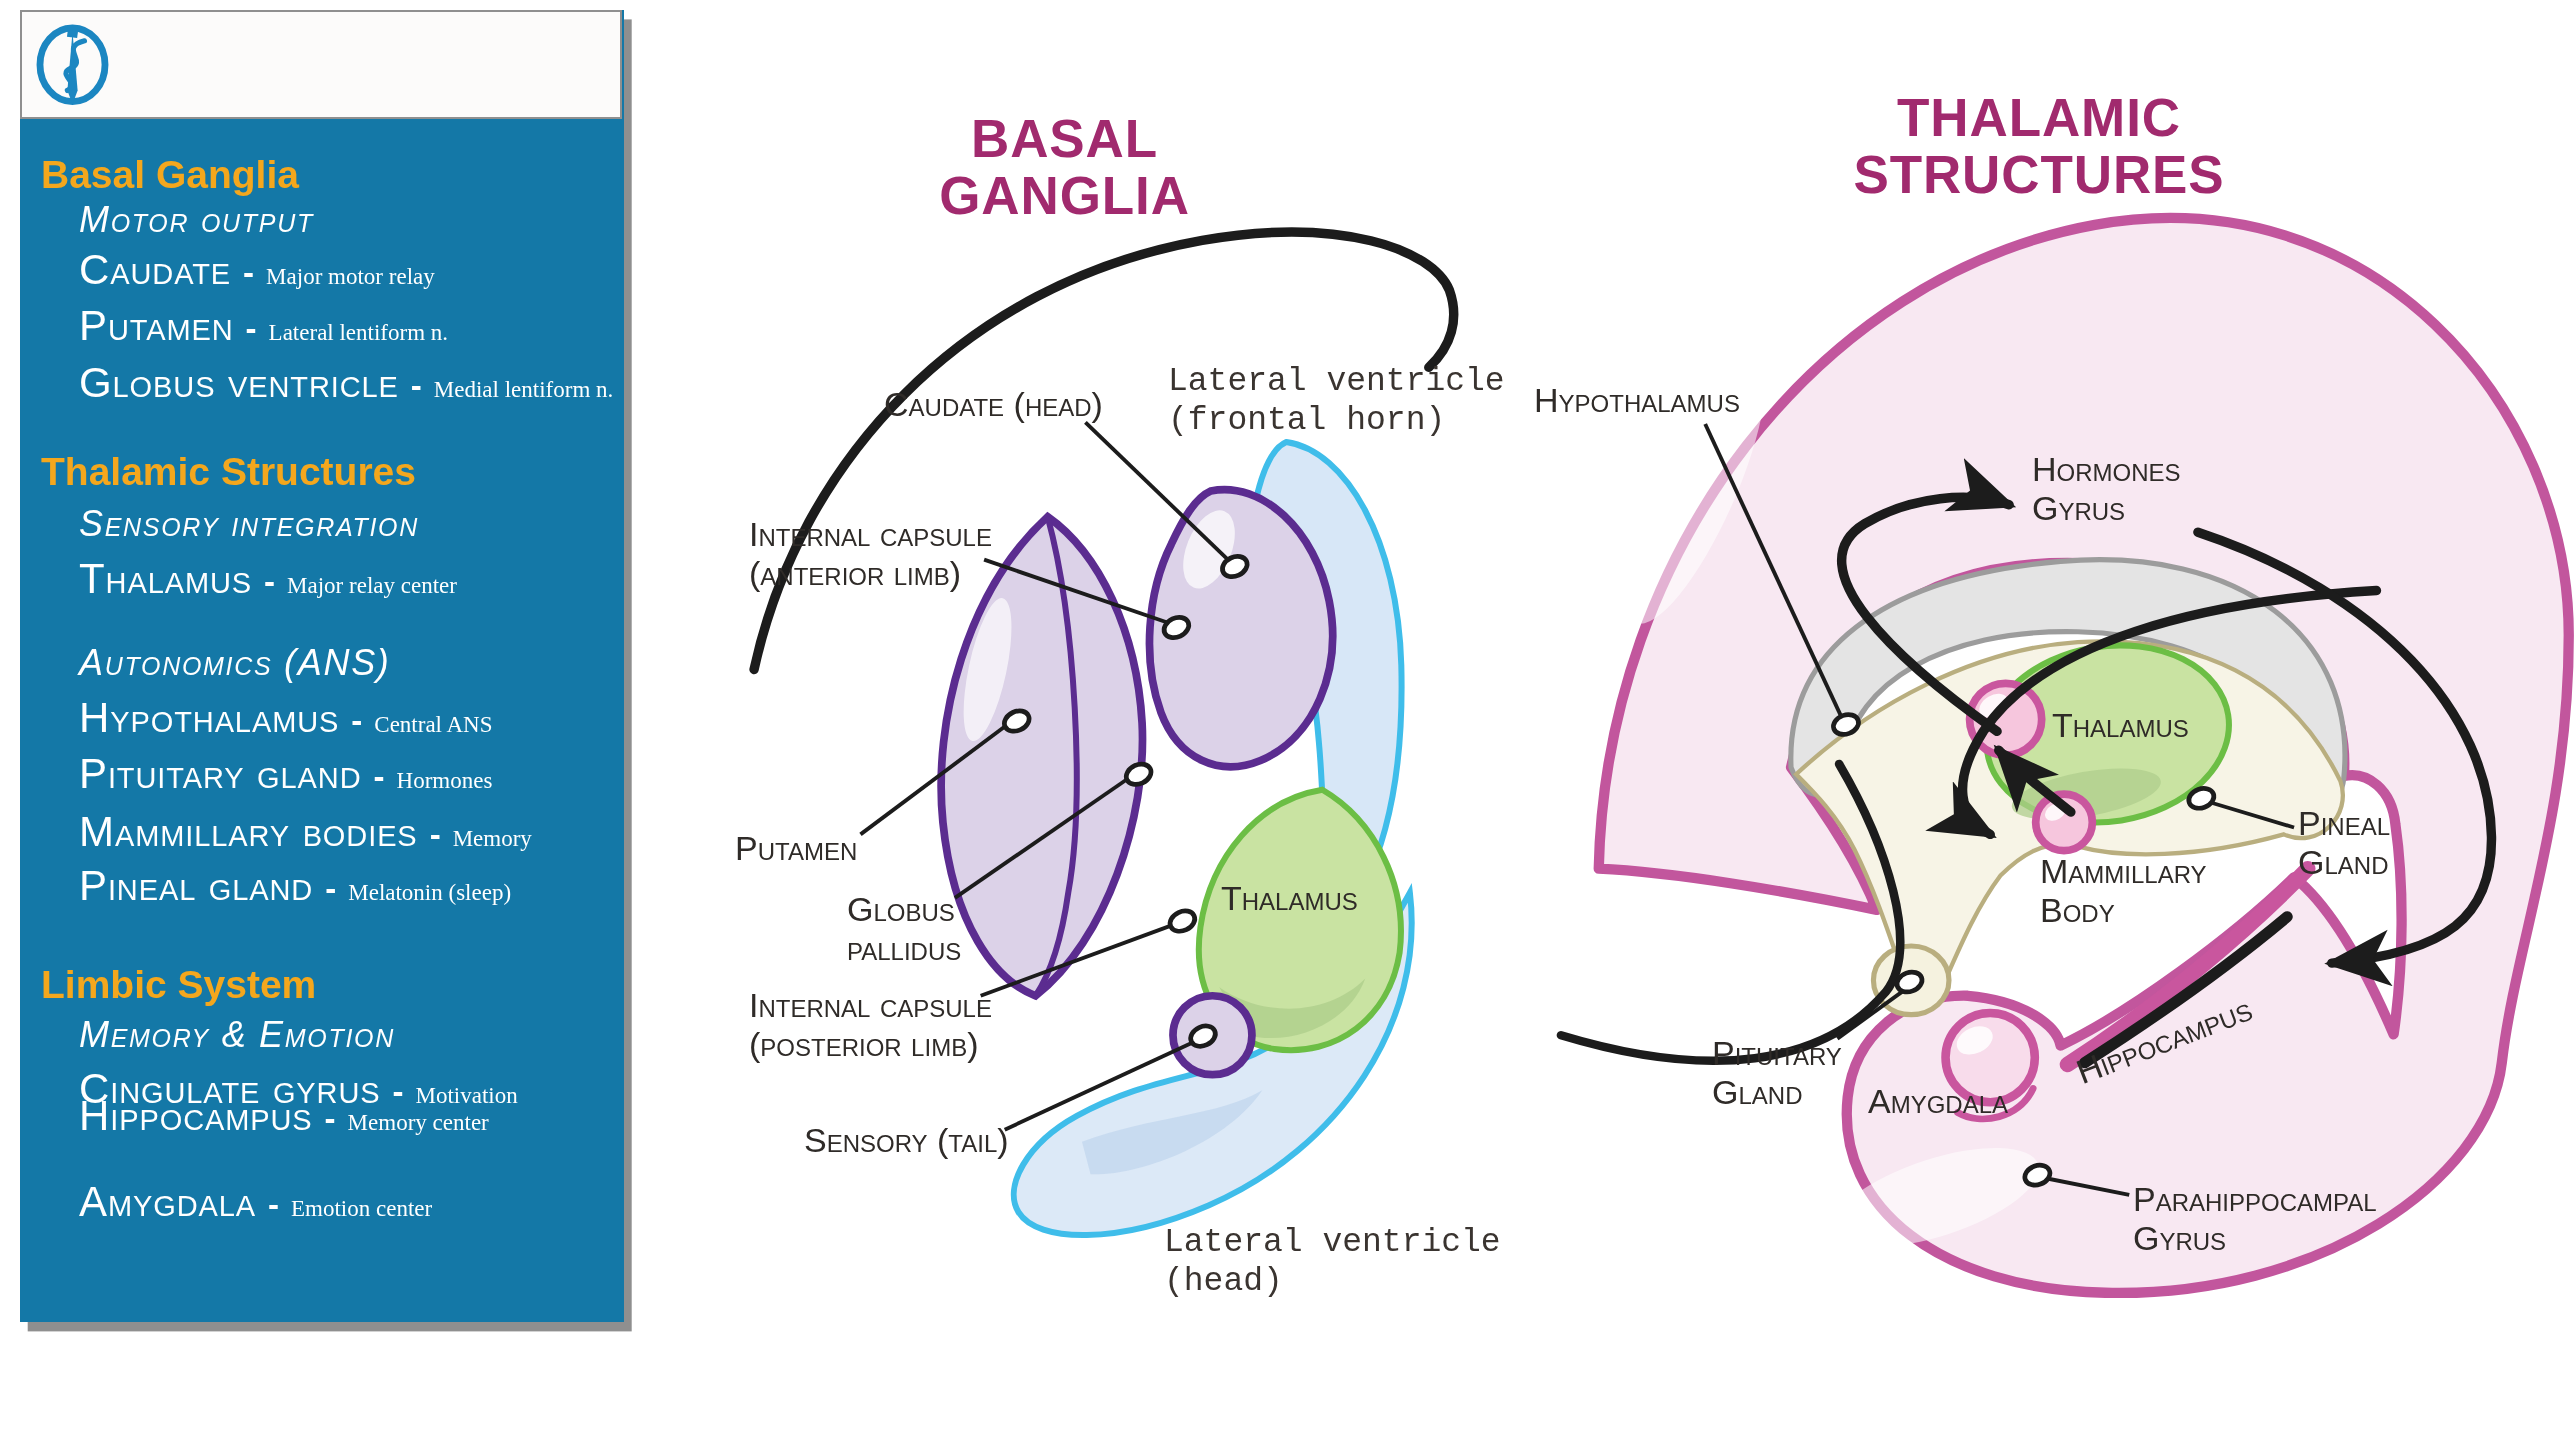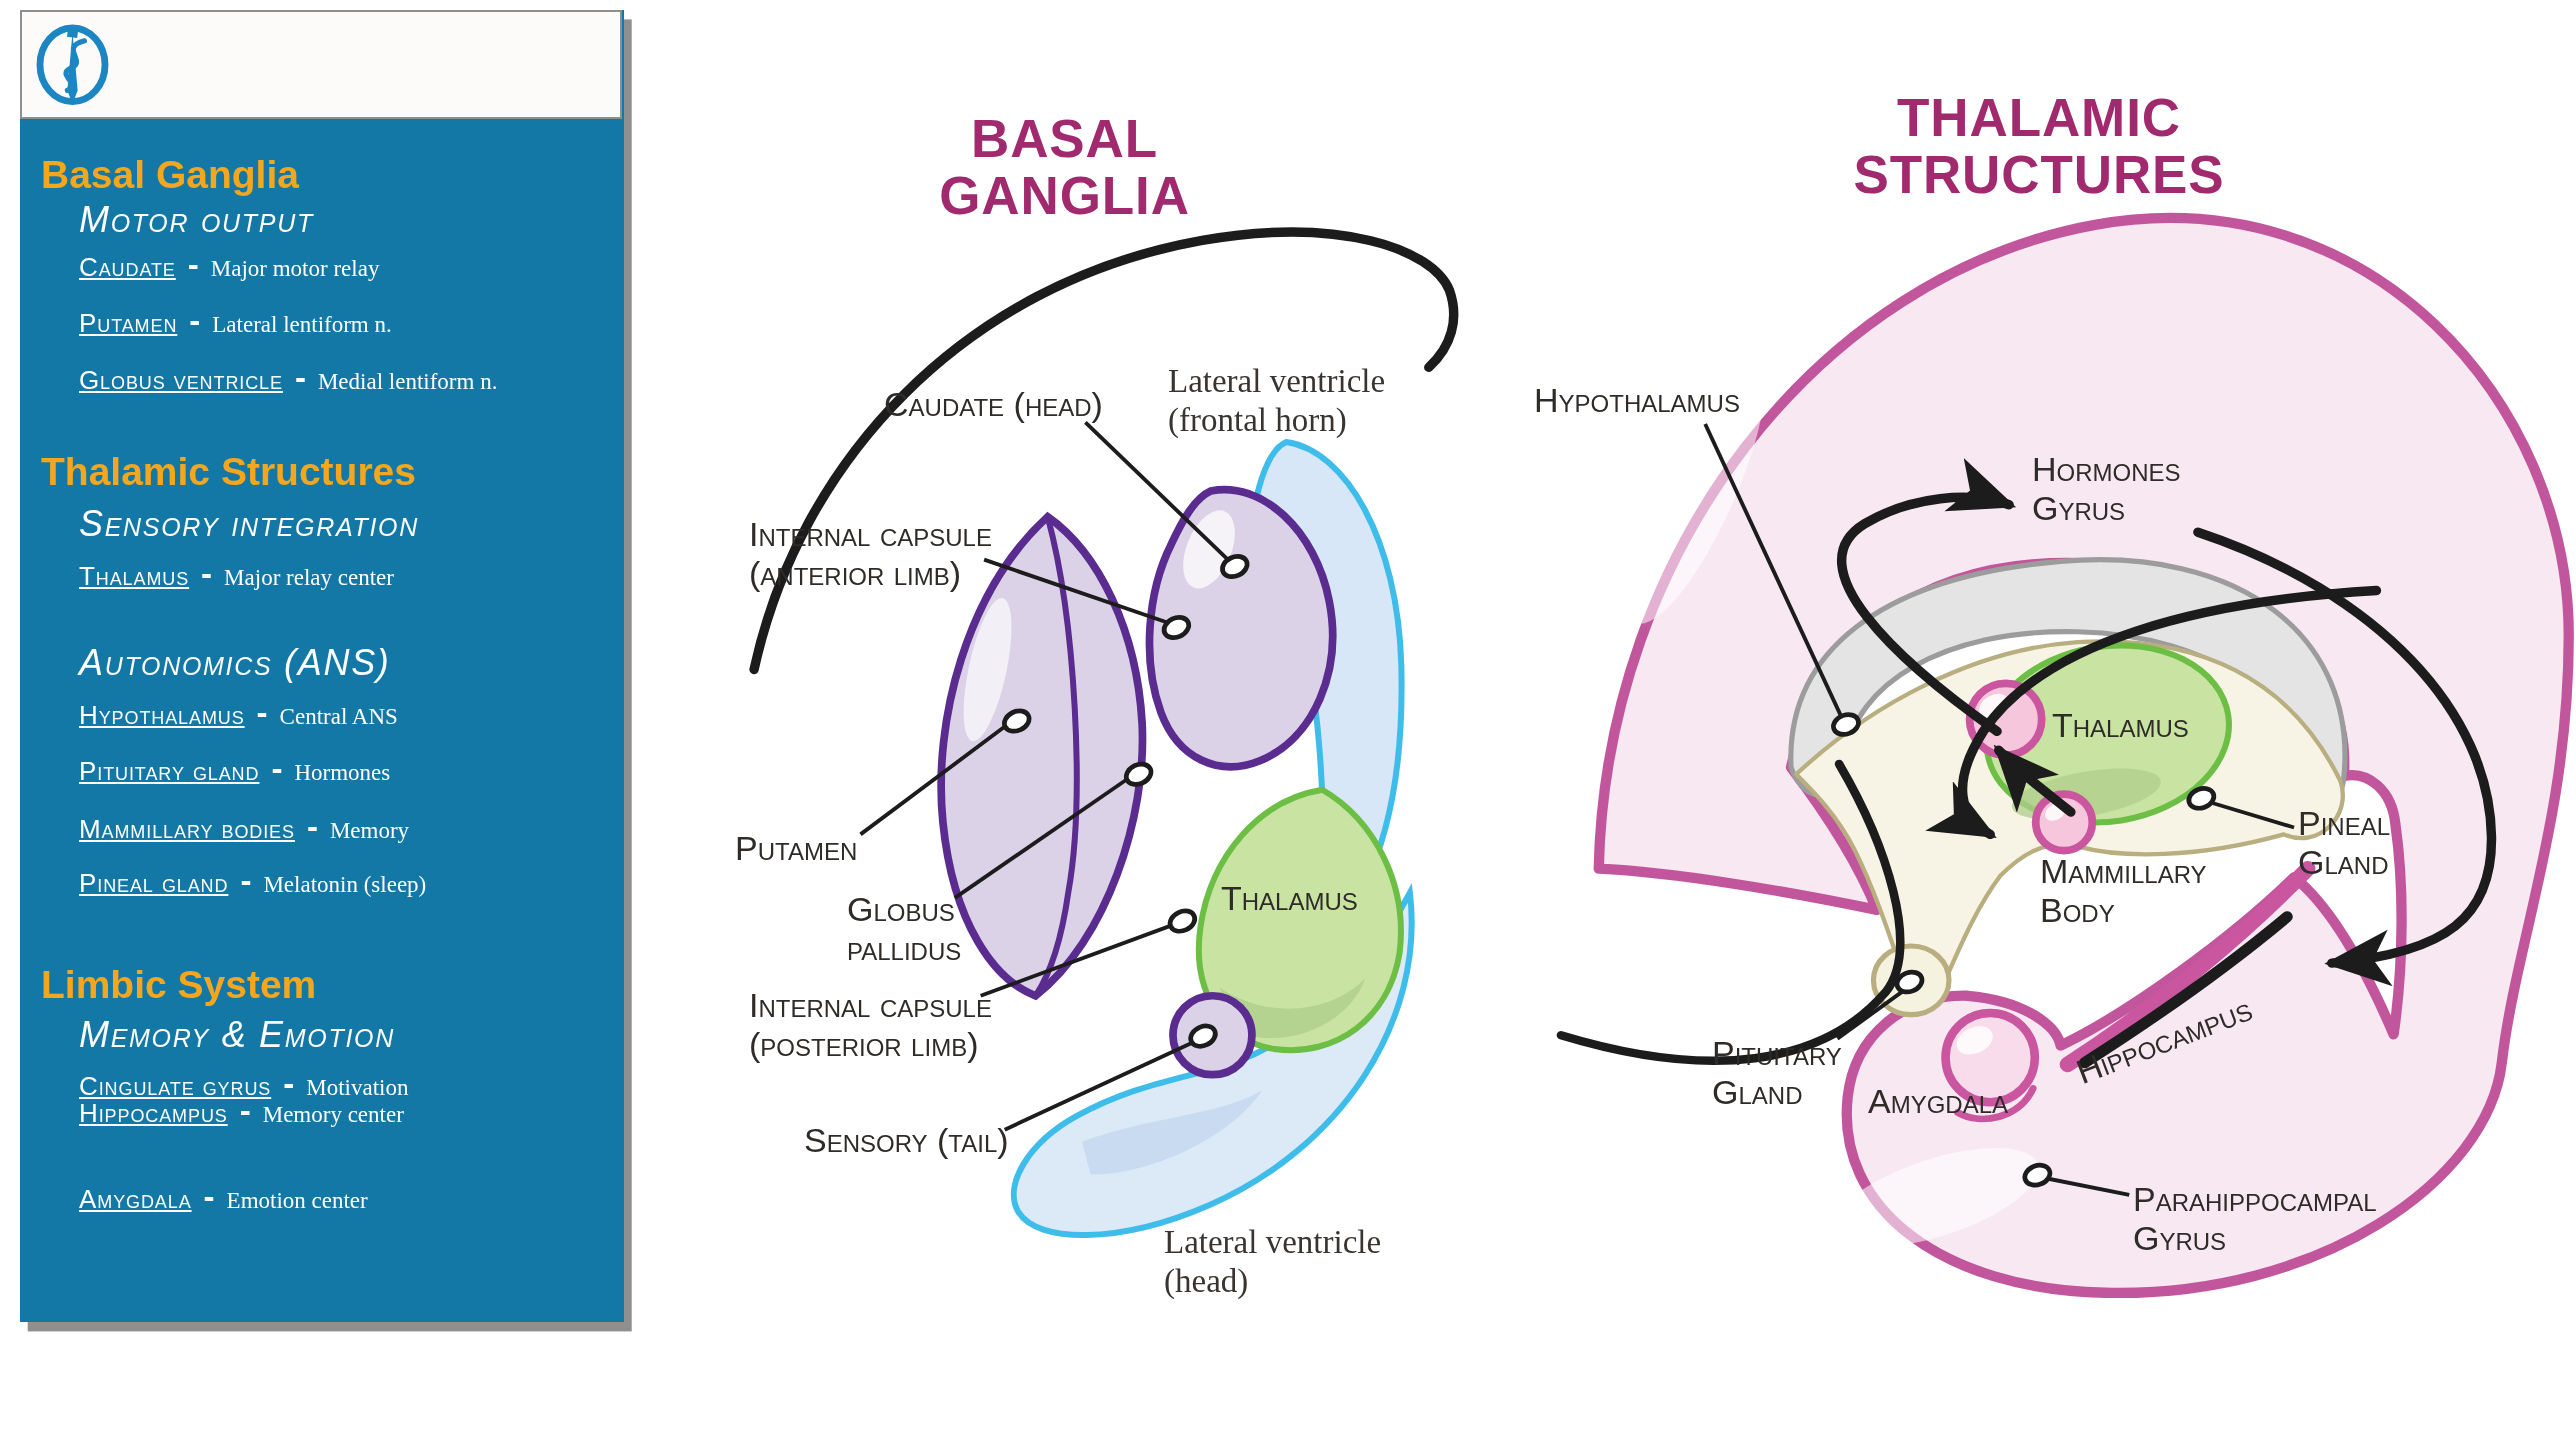--- a/index.html
+++ b/index.html
@@ -11,30 +11,30 @@
   #sidebar{left:20px;top:10.3px;width:604px;height:1312px;background:#1478A7;
            box-shadow:7.7px 9.4px 0 #8f8f8f;}
   #sidebar-header{left:20px;top:10.3px;width:598px;height:105px;background:#fcfbfa;
            border:2.6px solid #8f8f8f;z-index:5;}
   #header-title{left:137px;top:22px;width:481px;text-align:center;
            color:#7b2346;font-weight:bold;font-size:36px;line-height:41px;letter-spacing:0.4px;}
   .sb-heading{color:#f4a71d;font-weight:bold;font-size:39px;}
   .sb-group{color:#ffffff;font-style:italic;font-variant:small-caps;
             font-size:36px;letter-spacing:1.7px;}
   .sb-item{color:#ffffff;white-space:nowrap;}
-  .sb-name{font-variant:small-caps;font-size:26px;letter-spacing:0.9px;text-decoration:underline;}
+  .sb-name{font-variant:small-caps;font-size:42px;letter-spacing:0.9px;}
   .sb-dash{font-size:33px;font-weight:bold;margin:0 12px;}
   .sb-desc{font-family:"Liberation Serif",serif;font-size:23px;}
 
   
   .dg-title{color:#a12a6e;font-weight:bold;font-size:53px;line-height:57px;
             text-align:center;letter-spacing:0.9px;}
   .lbl{color:#2f2b28;font-variant:small-caps;font-size:34px;line-height:39px;
        white-space:nowrap;}
-  .serif-lbl{color:#3a3430;font-family:Liberation Serif, serif;font-size:33px;
+  .serif-lbl{color:#3a3430;font-family:Liberation Mono, monospace;font-size:33px;
        line-height:39px;white-space:nowrap;}
   #lbl-hippocampus{transform:rotate(-21deg);transform-origin:left bottom;}
   svg{position:absolute;left:0;top:0;}
   .txt{z-index:4;}
 </style>
 </head>
 <body>
 
 <svg width="2576" height="1449" viewBox="0 0 3000 1688">
   <defs>

